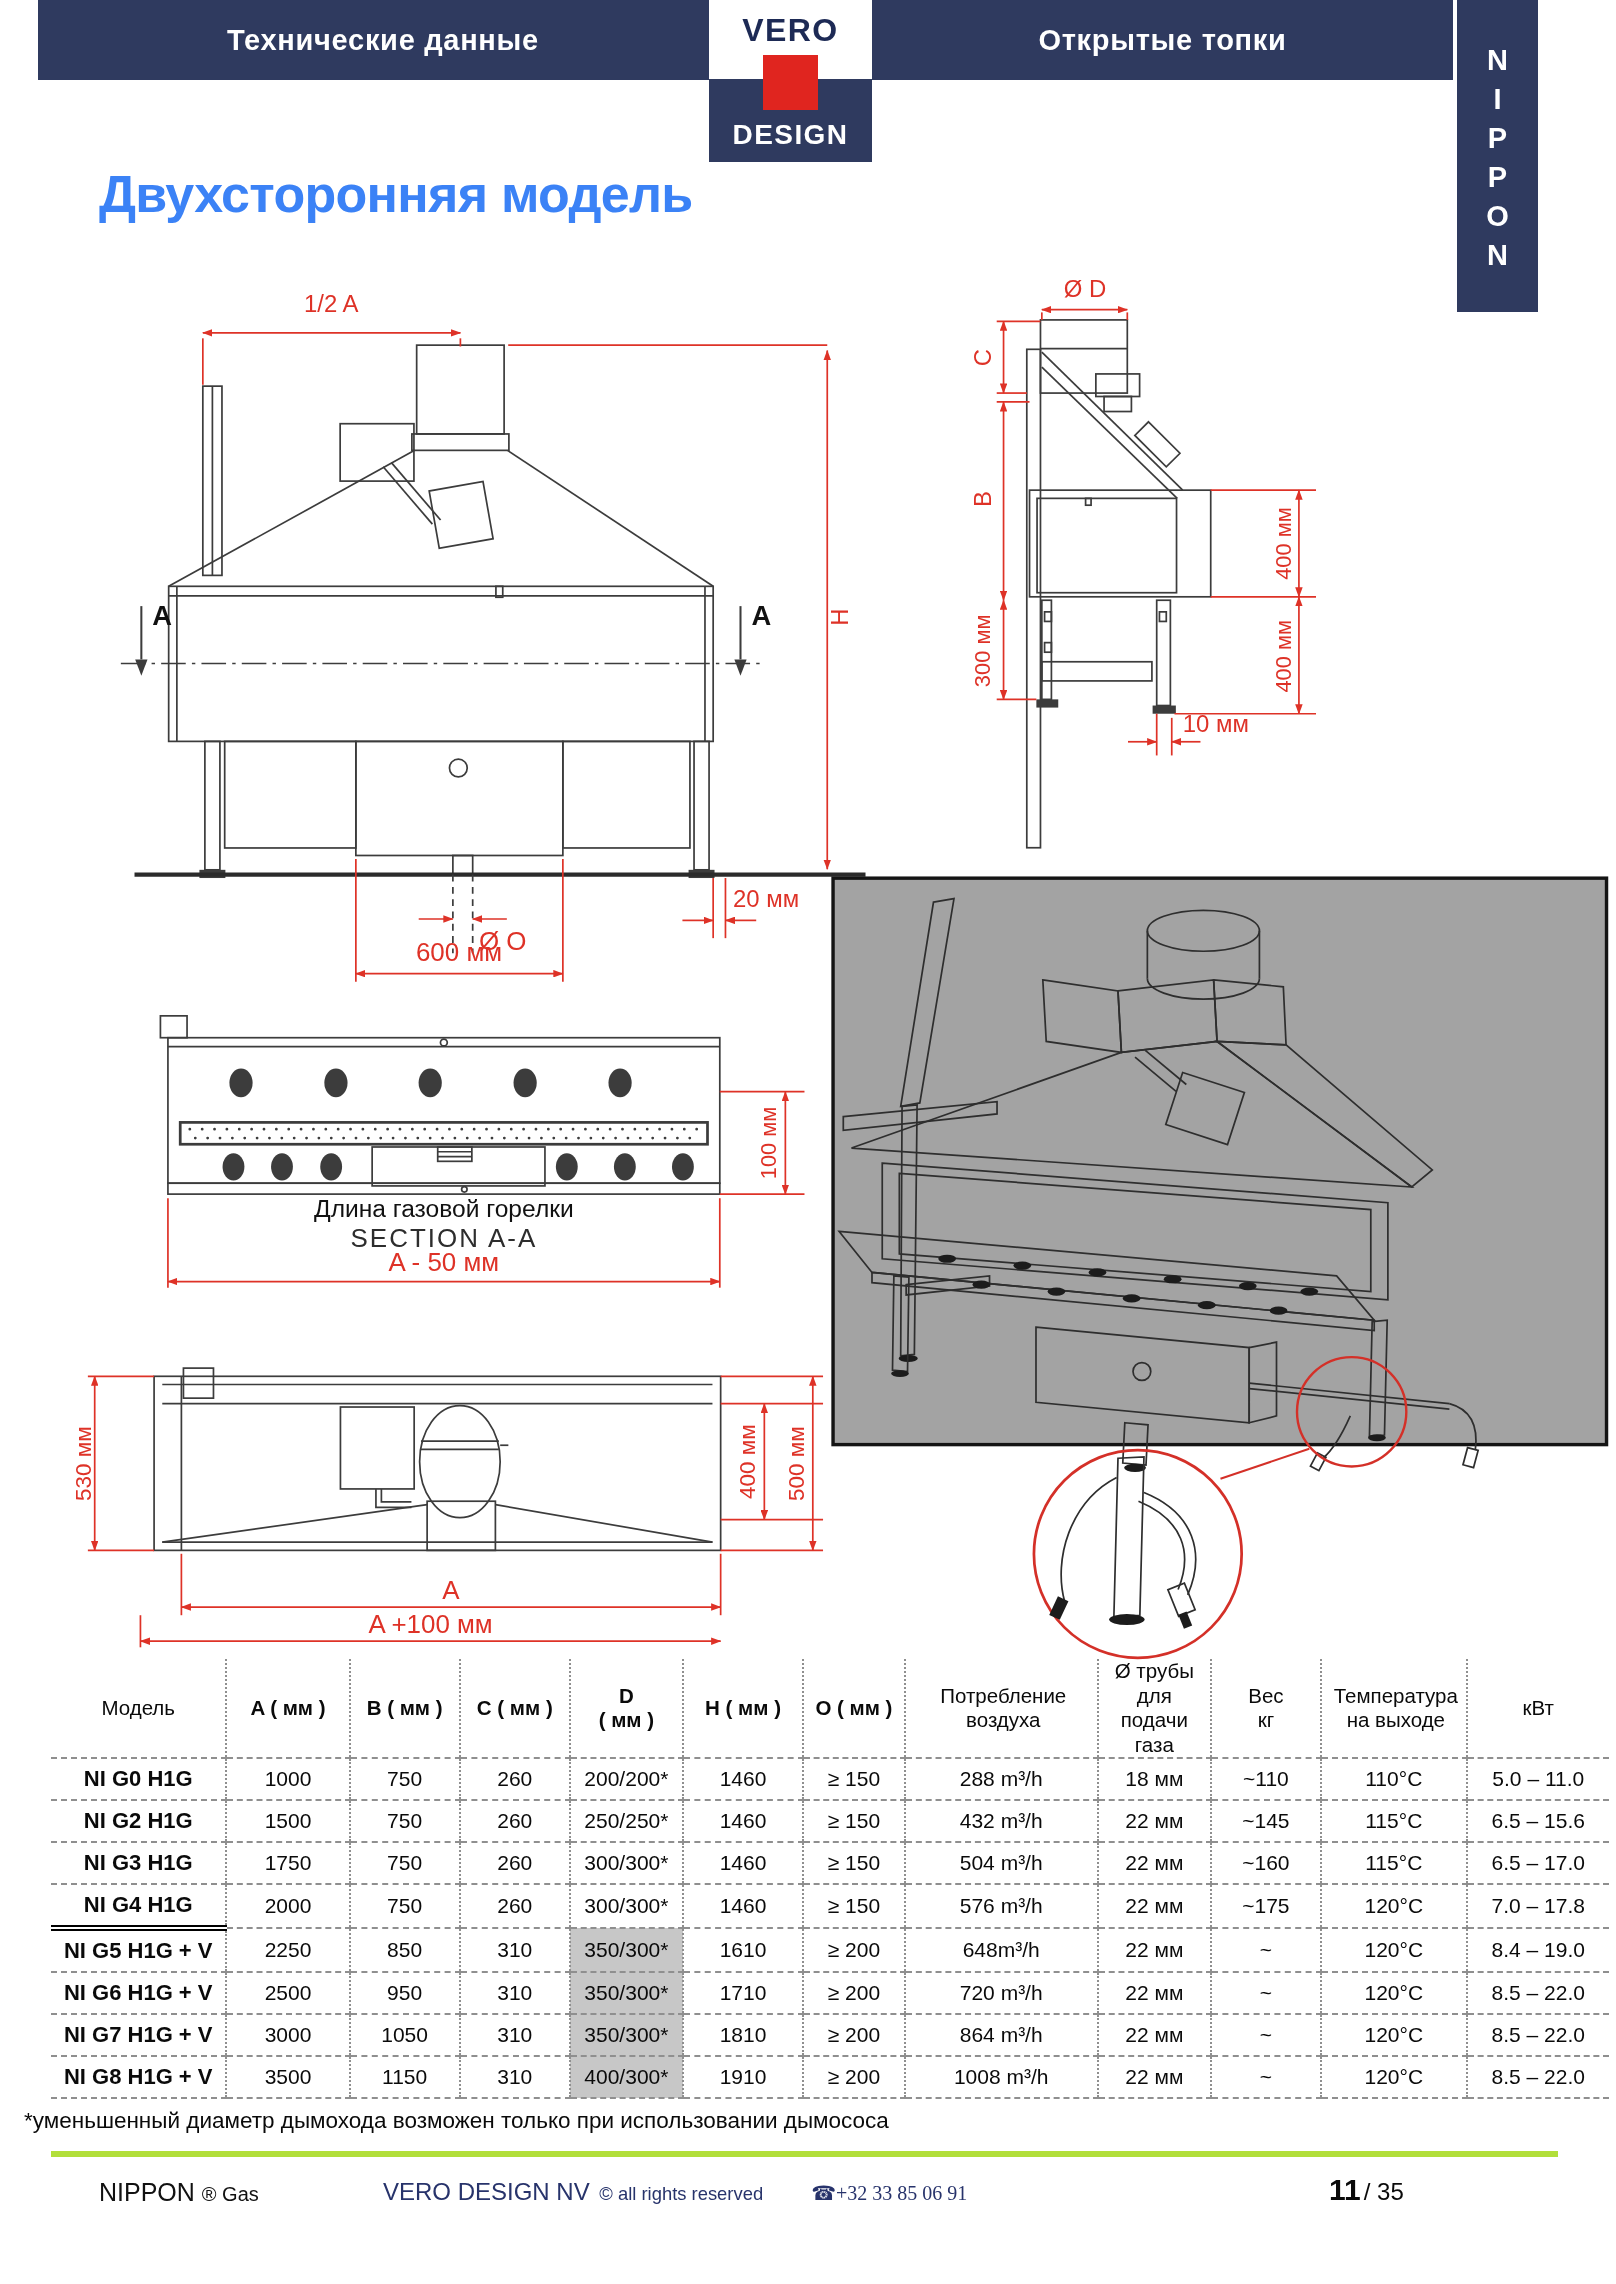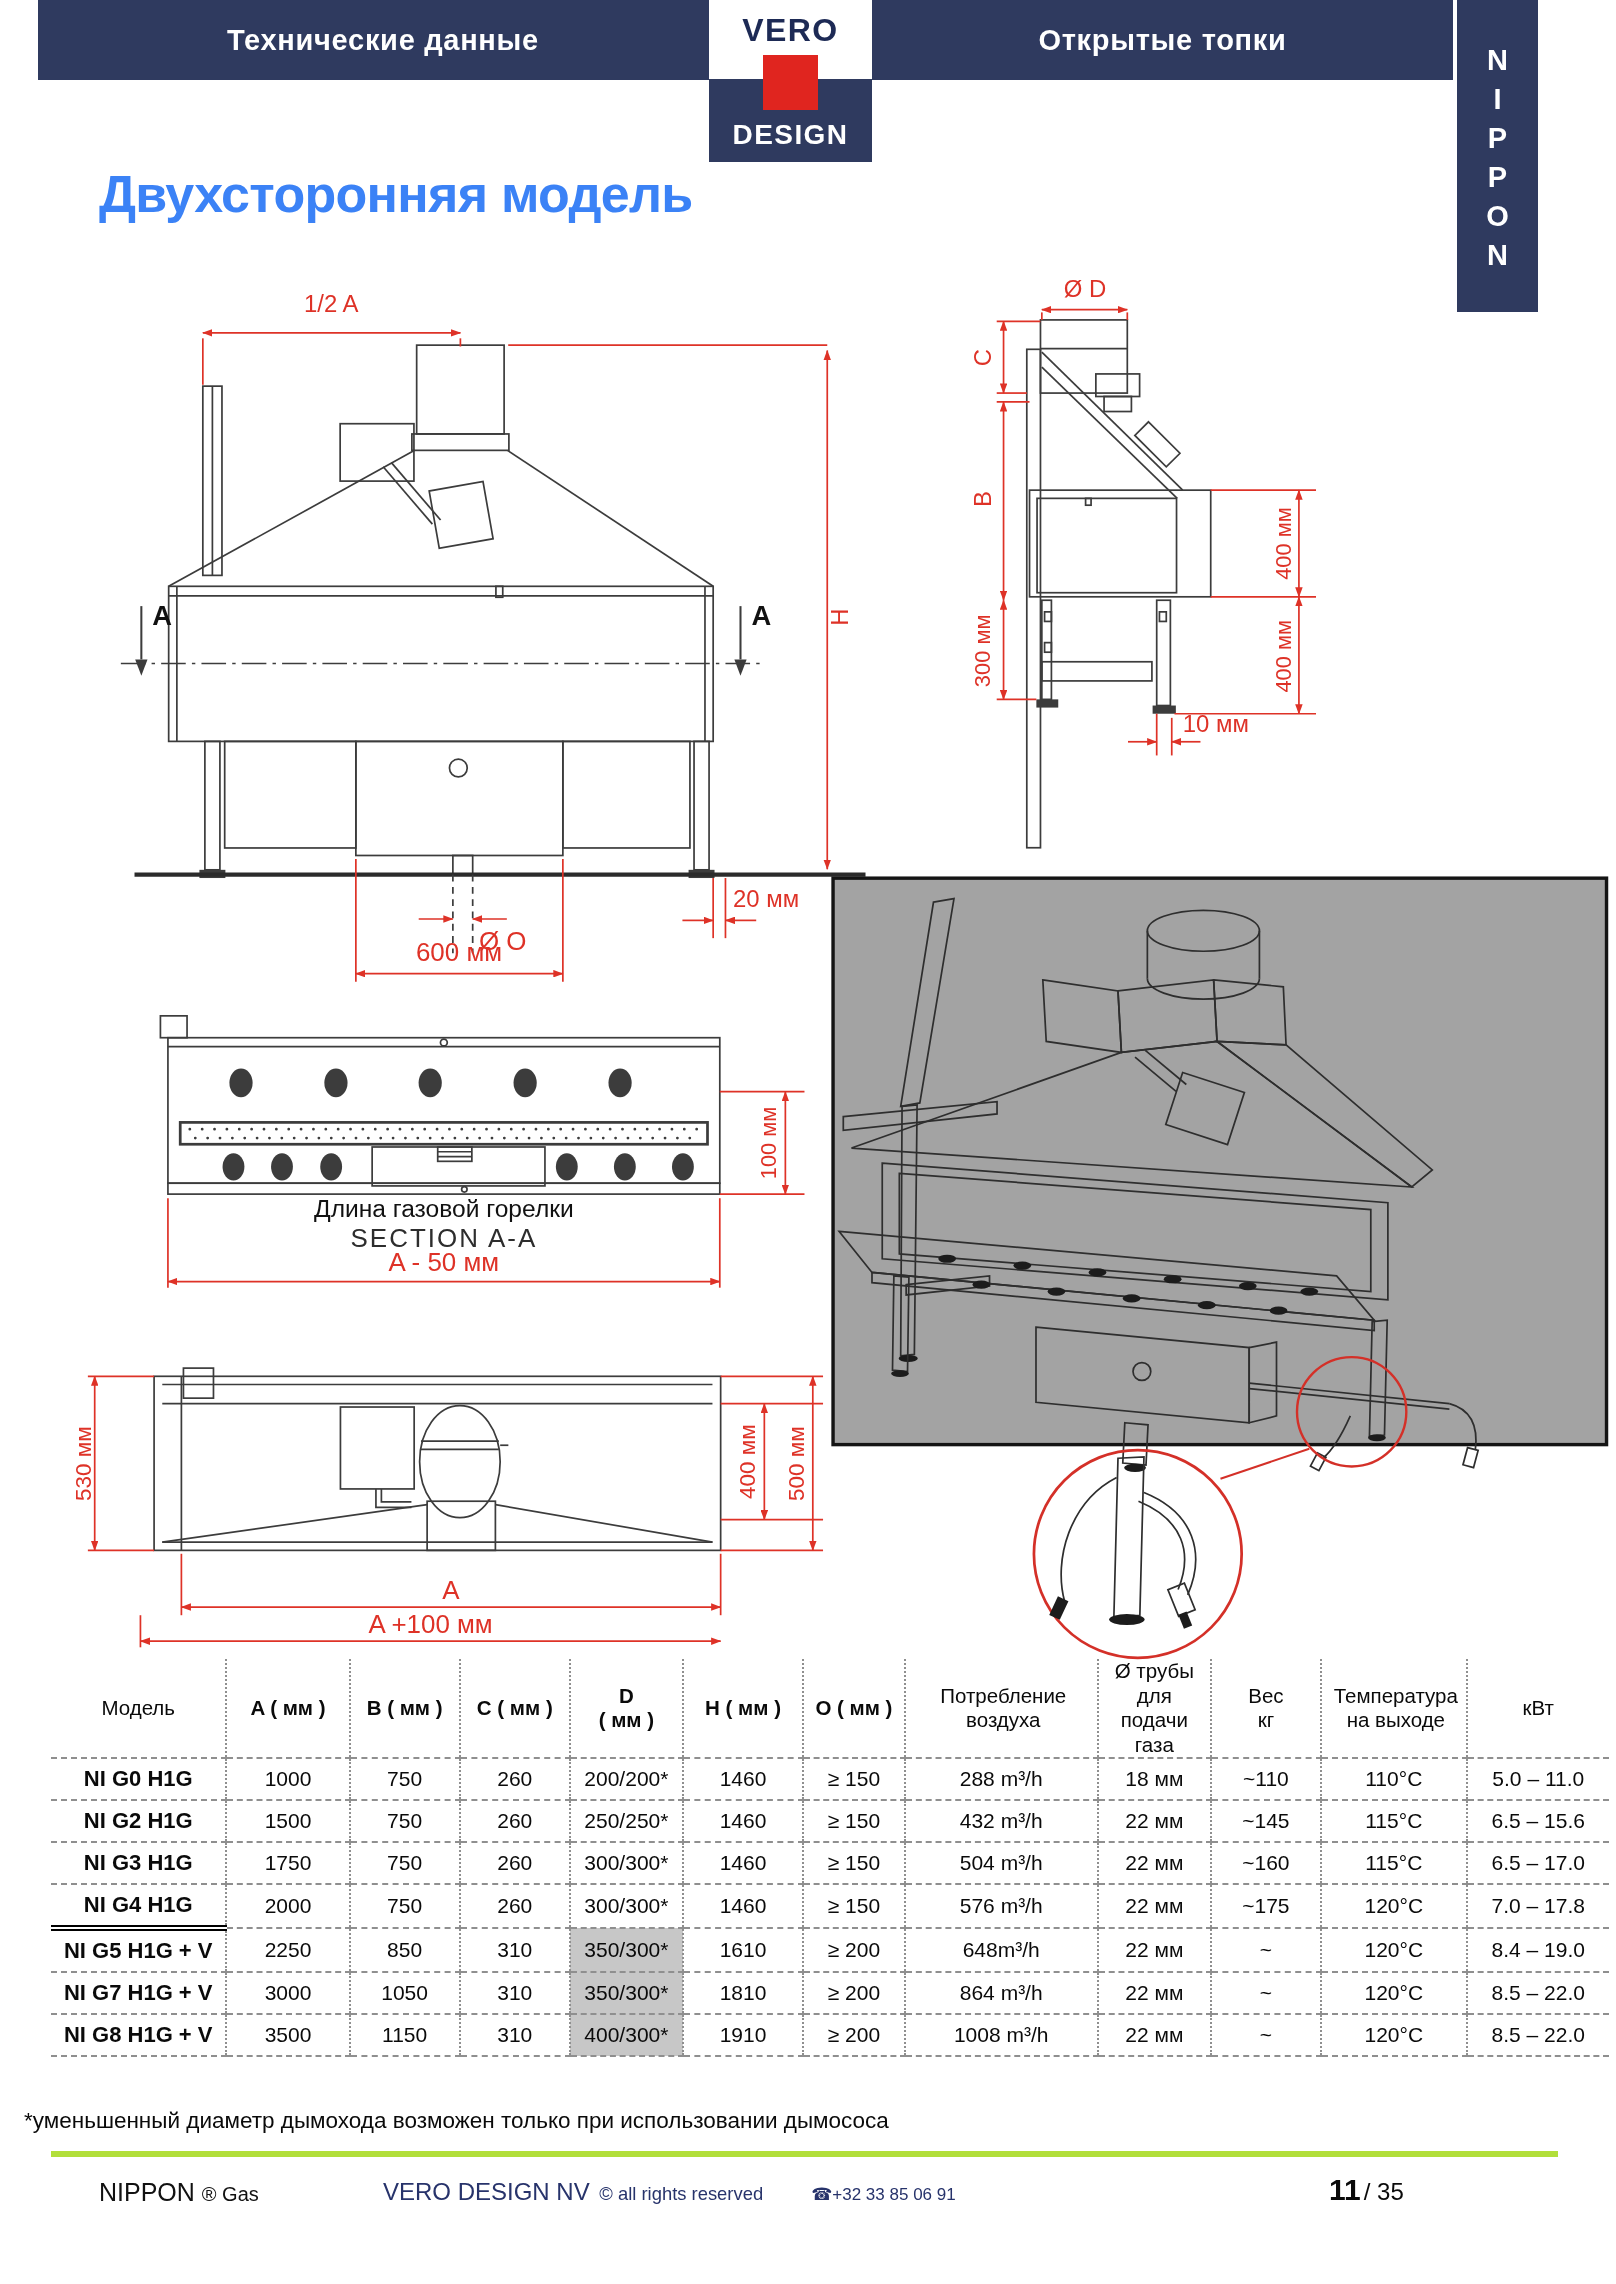--- a/index.html
+++ b/index.html
@@ -66,21 +66,21 @@
   .footnote{position:absolute;left:24px;top:2108px;font-size:22.5px;color:#0a0a0a;}
   .green-line{position:absolute;left:51px;top:2151px;width:1507px;height:6.1px;background:var(--green);}
 
   
   .footer-brand{position:absolute;left:99px;top:2178px;font-size:25px;color:#111;}
   .footer-brand .suffix{font-size:20px;}
   .footer-center{position:absolute;left:383px;top:2178px;display:flex;align-items:baseline;
                  color:#27336b;}
   .footer-company{font-size:24px;}
   .footer-rights{font-size:18.4px;margin-left:9.6px;}
-  .footer-phone{font-size:17px;margin-left:48px;}
+  .footer-phone{font-size:20px;margin-left:48px;font-family:Liberation Serif, serif;}
   .footer-page{position:absolute;left:1329px;top:2173px;color:#0a0a0a;}
   .footer-page .num{font-size:30px;font-weight:bold;}
   .footer-page .tot{font-size:24px;font-weight:normal;}
 </style>
 </head>
 <body>
 
 <div class="page">
 
   <div class="bar bar-left">
@@ -501,20 +501,34 @@
           <td class="gray">350/300*</td>
           <td>1610</td>
           <td>≥ 200</td>
           <td>648m³/h</td>
           <td>22 мм</td>
           <td>~</td>
           <td>120°C</td>
           <td>8.4 – 19.0</td>
         </tr>
         <tr>
+          <td class="model">NI G6 H1G + V</td>
+          <td>2500</td>
+          <td>950</td>
+          <td>310</td>
+          <td class="gray">350/300*</td>
+          <td>1710</td>
+          <td>≥ 200</td>
+          <td>720 m³/h</td>
+          <td>22 мм</td>
+          <td>~</td>
+          <td>120°C</td>
+          <td>8.5 – 22.0</td>
+        </tr>
+        <tr>
           <td class="model">NI G7 H1G + V</td>
           <td>3000</td>
           <td>1050</td>
           <td>310</td>
           <td class="gray">350/300*</td>
           <td>1810</td>
           <td>≥ 200</td>
           <td>864 m³/h</td>
           <td>22 мм</td>
           <td>~</td>

